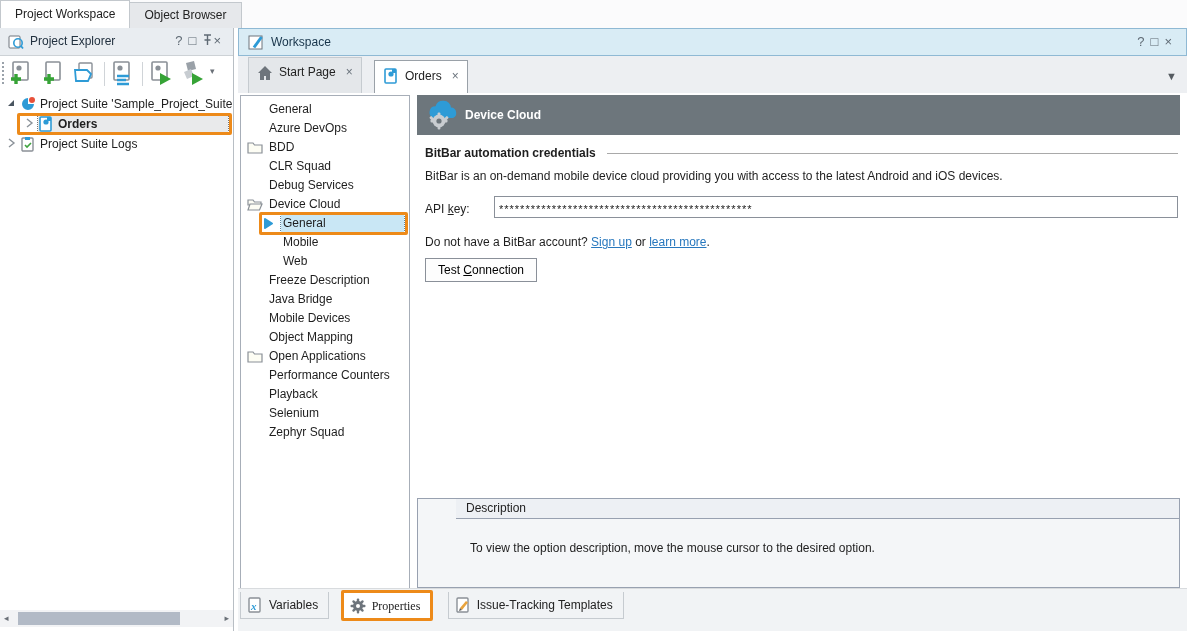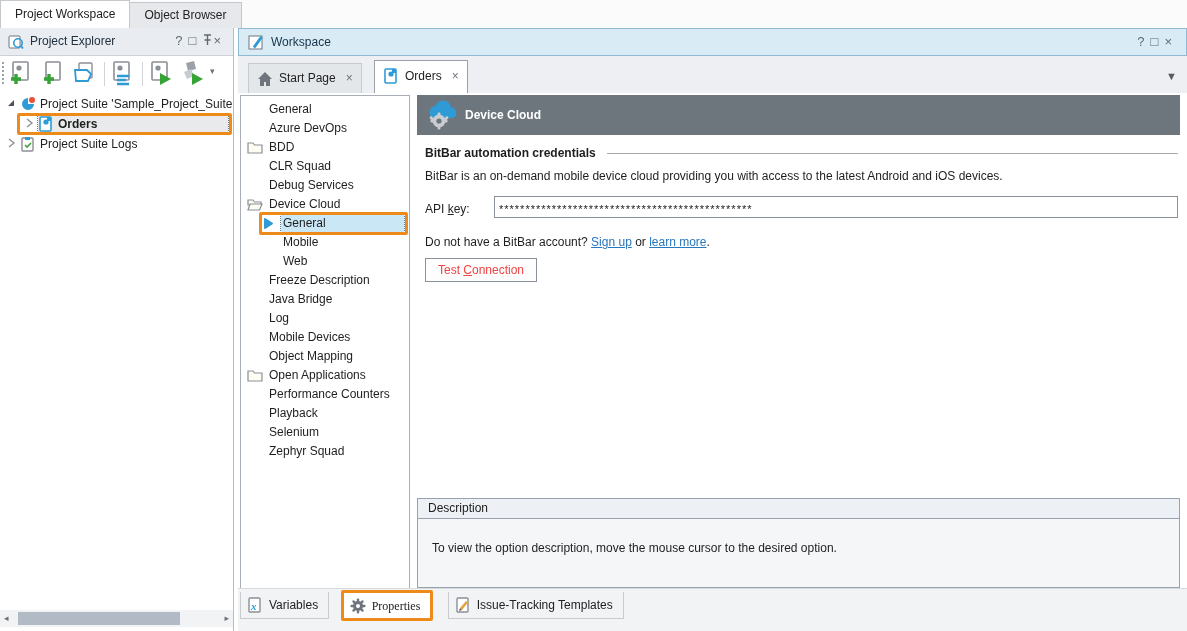--- a/index.html
+++ b/index.html
@@ -35,21 +35,21 @@
   #pe-hscroll { position:absolute; left:0; bottom:4px; width:233px; height:17px; background:#f2f3f5; }
   #pe-hscroll .thumb { position:absolute; left:18px; top:2px; width:162px; height:13px; background:#b2bac6; }
   #pe-hscroll .arr { position:absolute; top:3px; font-size:9px; color:#6a7077; }
 
   
   #workspace { position:absolute; left:238px; top:28px; width:949px; height:603px; background:#fff; }
   #ws-header { position:absolute; left:0; top:0; width:949px; height:28px; background:#d9ecf5; border:1px solid #8fb9d4; }
   #ws-title { position:absolute; left:32px; top:6px; color:#17344a; }
   #ws-hdr-btns { position:absolute; right:8px; top:5px; color:#5f6a74; font-size:13px; letter-spacing:6px; }
   #ws-tabstrip { position:absolute; left:0; top:28px; width:949px; height:37px; background:#edeff2; }
-  .doc-tab { position:absolute; bottom:0; height:30px; line-height:29px; padding:0 8px 0 30px; cursor:default; color:#222; }
+  .doc-tab { position:absolute; bottom:0; height:36px; line-height:29px; padding:0 8px 0 30px; cursor:default; color:#222; }
   .doc-tab .dticon { position:absolute; left:8px; top:7px; width:16px; height:16px; }
   .doc-tab .closex { margin-left:10px; color:#6a737c; font-size:12px; }
   .doc-tab.inactive { background:#e4e7ea; border:1px solid #c6cbd0; border-bottom:none; }
   .doc-tab.active { background:#fff; border:1px solid #9aa1a8; border-bottom:none; height:33px; line-height:31px; }
   #ws-overflow { position:absolute; right:10px; top:14px; color:#555b61; font-size:11px; }
 
   
   #settings-panel { position:absolute; left:2px; top:67px; width:170px; height:521px; background:#fff; border:1px solid #a7aeb8; overflow:hidden; }
   .set-row { position:relative; height:19px; line-height:19px; white-space:nowrap; }
   .set-label { position:absolute; top:0; }
@@ -63,24 +63,24 @@
   #dc-banner { position:absolute; left:0; top:0; width:763px; height:40px; background:#6d767c; }
   #dc-banner-icon { position:absolute; left:8px; top:3px; width:36px; height:34px; }
   #dc-banner-title { position:absolute; left:48px; top:13px; color:#fff; font-weight:bold; }
   #dc-section-title { position:absolute; left:8px; top:51px; font-weight:bold; }
   #dc-section-rule { position:absolute; left:190px; right:2px; top:58px; height:1px; background:#a9a9a9; }
   #dc-desc { position:absolute; left:8px; top:74px; width:740px; }
   #apikey-label { position:absolute; left:8px; top:107px; }
   #apikey-input { position:absolute; left:77px; top:101px; width:684px; height:22px; border:1px solid #8a9099; background:#fff; font-family:"Liberation Sans", sans-serif; font-size:11px; padding:4px 4px 0 4px; letter-spacing:1px; color:#222; }
   #account-line { position:absolute; left:8px; top:140px; }
   #account-line a { color:#2878be; }
-  #test-btn { position:absolute; left:8px; top:163px; width:112px; height:24px; background:#fdfdfd; border:1px solid #8a9099; font-family:"Liberation Sans", sans-serif; font-size:12px; color:#ef4444; }
+  #test-btn { position:absolute; left:8px; top:163px; width:112px; height:24px; background:#fdfdfd; border:1px solid #8a9099; font-family:"Liberation Sans", sans-serif; font-size:12px; color:#000000; }
   .accel { text-decoration:underline; }
 
-  #desc-box { position:absolute; left:0px; top:403px; width:763px; height:90px; border:1px solid #98a1b0; background:#f4f6f8; }
+  #desc-box { position:absolute; left:0px; top:403px; width:763px; height:90px; border:1px solid #98a1b0; background:#f4f6f8;padding-left:38px; }
   #desc-box-header { height:20px; line-height:19px; padding-left:10px; background:#edf0f4; border-bottom:1px solid #98a1b0; color:#222; }
   #desc-box-text { padding:22px 0 0 14px; }
 
   
   #bottom-strip { position:absolute; left:0; top:560px; width:949px; height:43px; background:#f1f3f5; border-top:1px solid #d8dbde; }
   .btab { position:absolute; top:3px; height:27px; line-height:26px; padding:0 10px 0 28px; background:#f1f3f5; border:1px solid #c6cbd0; border-top:none; color:#222; cursor:default; }
   .btab .bticon { position:absolute; left:6px; top:5px; width:16px; height:16px; }
   .btab.active { background:#fff; border:3px solid #ed8a19; border-radius:2px; top:1px; height:31px; line-height:26px;font-family:Liberation Serif, serif; }
 </style>
 </head>
@@ -266,23 +266,20 @@
         <span class="set-label" style="left: 42px; z-index: 5;">Mobile</span>
       </div>
       <div class="set-row">
         <span class="set-label" style="left: 42px; z-index: 5;">Web</span>
       </div>
       <div class="set-row">
         <span class="set-label" style="left: 28px; z-index: 5;">Freeze Description</span>
       </div>
       <div class="set-row">
         <span class="set-label" style="left: 28px; z-index: 5;">Java Bridge</span>
-      </div>
-      <div class="set-row">
-        <span class="set-label" style="left: 28px; z-index: 5;">Log</span>
       </div>
       <div class="set-row">
         <span class="set-label" style="left: 28px; z-index: 5;">Mobile Devices</span>
       </div>
       <div class="set-row">
         <span class="set-label" style="left: 28px; z-index: 5;">Object Mapping</span>
       </div>
       <div class="set-row">
         <span class="set-folder">
           <svg width="16" height="14">

